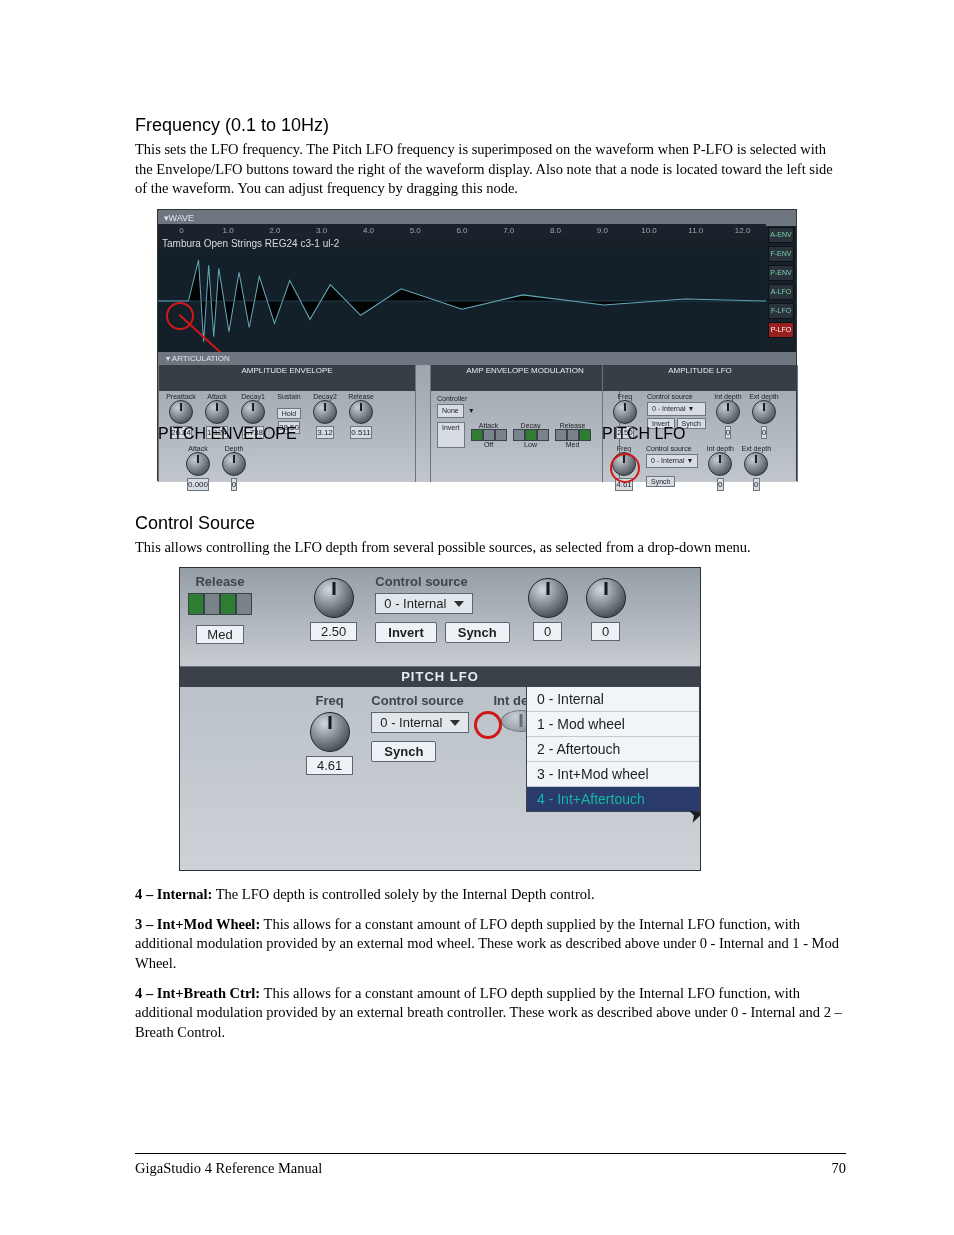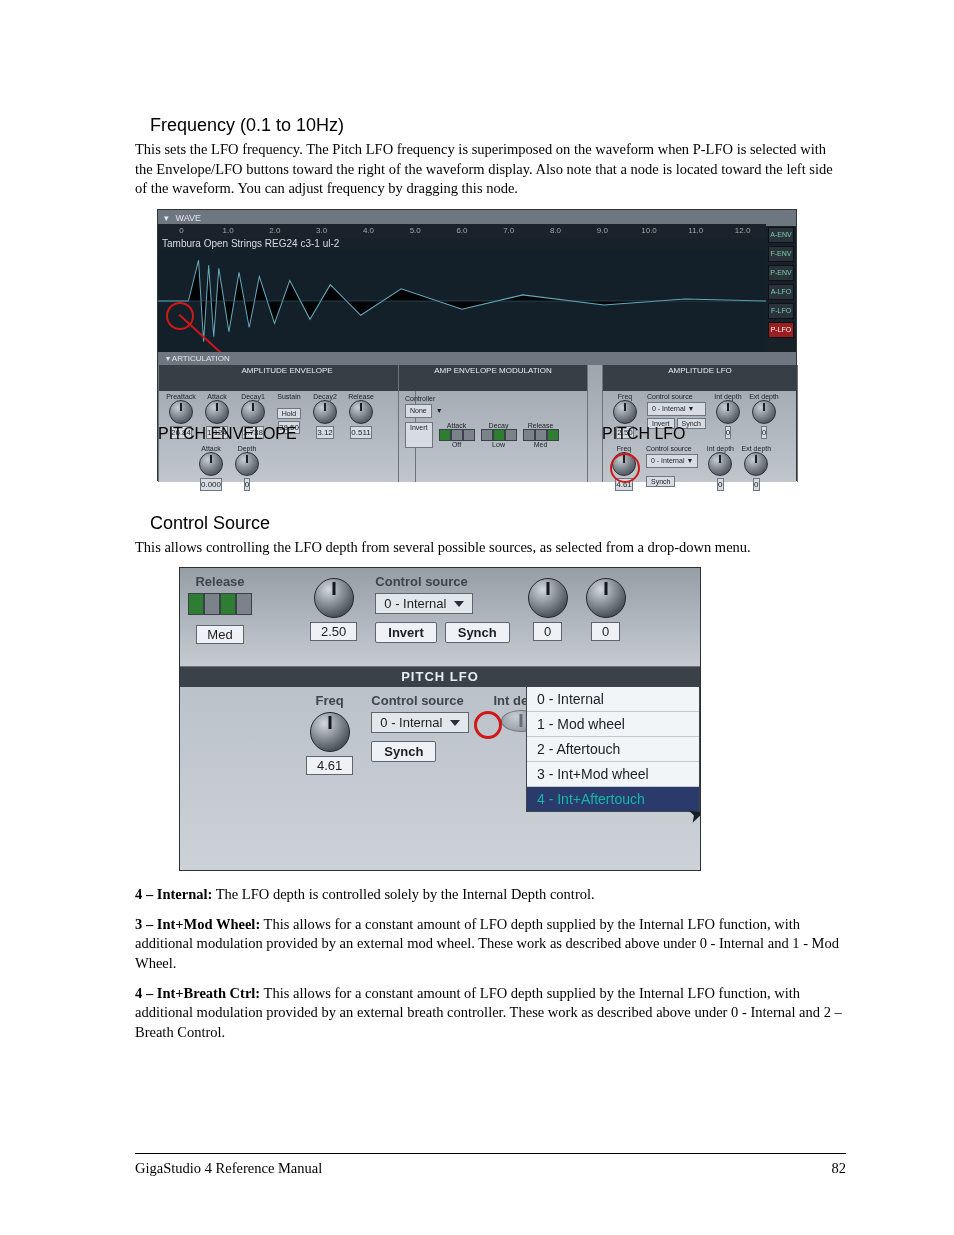--- a/index.html
+++ b/index.html
@@ -1,17 +1,17 @@
 <!DOCTYPE html>
 <html><head>
 <meta charset="utf-8">
 <style>
   html,body{margin:0;padding:0;background:#fff;font-family:Georgia,"Times New Roman",serif;color:#000}
   .page{width:954px;min-height:1235px;box-sizing:border-box;padding:115px 108px 40px 135px;position:relative}
-  h2{font-family:"Trebuchet MS","Lucida Sans",Arial,sans-serif;font-weight:400;font-size:18px;margin:0 0 4px 15px;color:#000}
+  h2{font-family:"Trebuchet MS","Lucida Sans",Arial,sans-serif;font-weight:400;font-size:18px;margin:0 0 4px 0;color:#000}
   p{font-size:14.5px;line-height:1.35;margin:0 0 10px 0}
   b{font-weight:700}
   .footer{position:absolute;bottom:58px;left:135px;right:108px;border-top:1px solid #000;padding-top:6px;font-size:14.5px;display:flex;justify-content:space-between}
   .gap{height:18px}
 
   
   .shot1{width:638px;height:270px;margin:8px 0 14px 22px;background:linear-gradient(#8b949e,#b7bdc3);border:1px solid #30363a;font-family:Arial,sans-serif;position:relative}
   .s1-top{height:142px;background:#182028;position:relative;overflow:hidden}
   .s1-title{position:absolute;top:0;left:0;right:0;height:14px;background:#6e7680;color:#dfe6ec;font-size:9px;padding:1px 6px;display:flex;align-items:center}
   .s1-ruler{position:absolute;top:14px;left:0;right:30px;height:14px;background:#1a232c;color:#9aa;font-size:8px;display:flex;align-items:center}
@@ -35,21 +35,21 @@
   .col{display:inline-flex;flex-direction:column;align-items:center;width:34px;margin:0 1px}
   .row{display:flex;padding:2px 4px}
   .btn-sm{font-size:7px;background:#d6dce2;border:1px solid #6e7680;padding:1px 4px;color:#1a1f24}
   .mini{font-size:7px;color:#1a1f24}
   .dd{font-size:7px;background:#d6dce2;border:1px solid #6e7680;height:12px;line-height:12px;padding:0 4px;color:#1a1f24}
   .seg{display:inline-flex}
   .seg div{width:10px;height:10px;border:1px solid #3a4148}
   .seg .on{background:#2e7d32}
   .seg .off{background:#7a828a}
   .p1{left:0;width:256px}
-  .p2{left:240px;width:188px}
+  .p2{left:272px;width:188px}
   .p3{left:444px;width:194px}
   .p1b{position:absolute;left:0;top:71px;width:256px;height:57px}
   .p3b{position:absolute;left:444px;top:71px;width:194px;height:57px}
   .freq-circ{position:absolute;width:26px;height:26px;border:2px solid #d01818;border-radius:50%}
 
   
   .shot2{width:520px;height:302px;margin:8px 0 14px 44px;border:1px solid #2c3237;font-family:Arial,sans-serif;position:relative;overflow:hidden;background:linear-gradient(#b0b7bf,#cdd2d8)}
   .s2-top{height:92px;background:linear-gradient(#969ea6,#c6cbd1);display:flex;align-items:flex-start;padding:6px 10px 0 10px;gap:18px;border-bottom:1px solid #6b737b}
   .s2-col{display:flex;flex-direction:column;align-items:center}
   .s2-lab{font-size:13px;font-weight:700;color:#3e454c}
@@ -73,21 +73,21 @@
 </style>
 </head>
 <body>
 <div class="page">
 
 <h2>Frequency (0.1 to 10Hz)</h2>
 <p>This sets the LFO frequency. The Pitch LFO frequency is superimposed on the waveform when P-LFO is selected with the Envelope/LFO buttons toward the right of the waveform display. Also note that a node is located toward the left side of the waveform. You can adjust frequency by dragging this node.</p>
 
 <div class="shot1">
   <div class="s1-top">
-    <div class="s1-title">▾ <span style="margin-left:7px">WAVE</span></div>
+    <div class="s1-title">▾ <span style="margin-left:0">WAVE</span></div>
     <div class="s1-ruler">
       <span>0</span>
           <span>1.0</span>
           <span>2.0</span>
           <span>3.0</span>
           <span>4.0</span>
           <span>5.0</span>
           <span>6.0</span>
           <span>7.0</span>
           <span>8.0</span>
@@ -229,21 +229,21 @@
         <div class="col">
               <div class="klabel">Ext depth</div>
               <div class="knob"></div>
               <div class="kval">0</div>
             </div>
       </div>
     </div>
 
     <div class="p1b">
       <div class="ph">PITCH ENVELOPE</div>
-      <div class="row" style="padding-left:35px">
+      <div class="row" style="padding-left:22px">
         <div class="col">
               <div class="klabel">Attack</div>
               <div class="knob"></div>
               <div class="kval">0.000</div>
             </div>
         <div class="col">
               <div class="klabel">Depth</div>
               <div class="knob"></div>
               <div class="kval">0</div>
             </div>
@@ -358,16 +358,16 @@
   </div>
   <div class="s2-cursor">➤</div>
 </div>
 
 <p><b>4 – Internal:</b><span> The LFO depth is controlled solely by the Internal Depth control.</span></p>
 <p><b>3 – Int+Mod Wheel:</b><span> This allows for a constant amount of LFO depth supplied by the Internal LFO function, with additional modulation provided by an external mod wheel. These work as described above under 0 - Internal and 1 - Mod Wheel.</span></p>
 <p><b>4 – Int+Breath Ctrl:</b><span> This allows for a constant amount of LFO depth supplied by the Internal LFO function, with additional modulation provided by an external breath controller. These work as described above under 0 - Internal and 2 – Breath Control.</span></p>
 
 <div class="footer">
   <span>GigaStudio 4 Reference Manual</span>
-  <span>82</span>
+  <span>70</span>
 </div>
 
 </div>
 
 </body></html>

